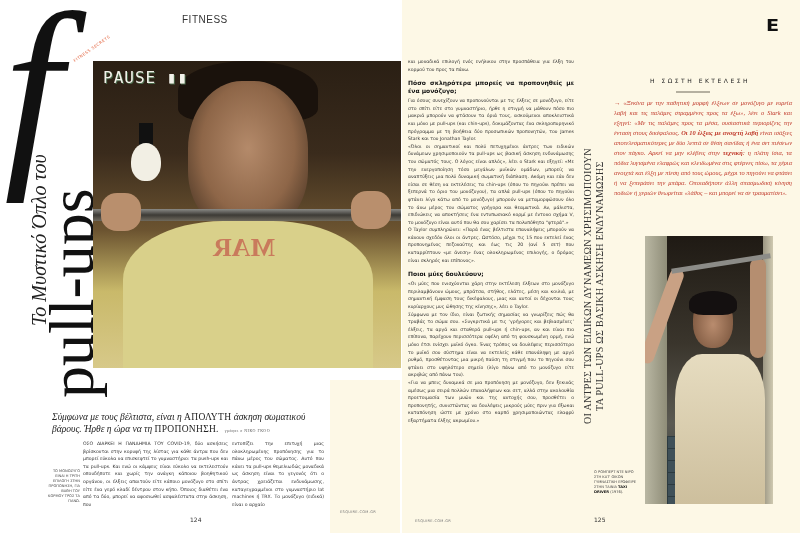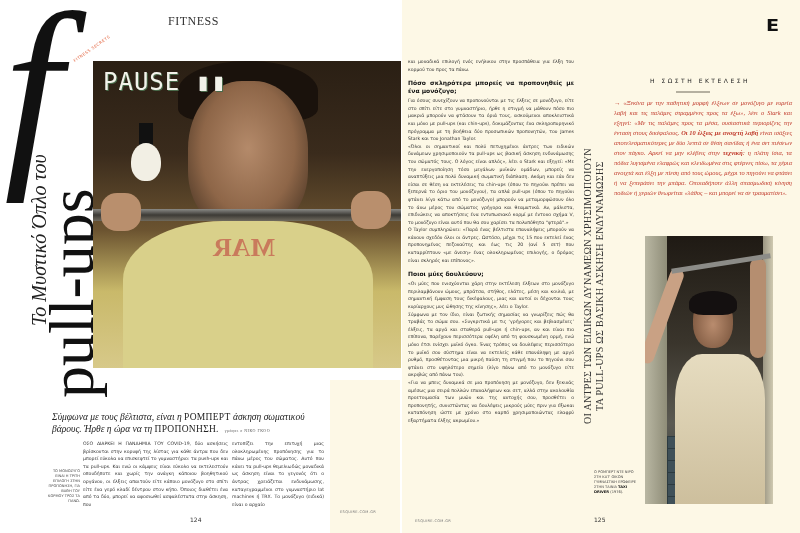--- a/index.html
+++ b/index.html
@@ -19,22 +19,22 @@
     background: #ffffff;
   }
   .page-left-bottom-extension {
     position: absolute; left: 0; top: 380px; width: 330px; height: 153px; background:#fff;
   }
   .cream-strip {
     position: absolute; left: 330px; top: 380px; width: 70px; height: 153px; background:#fdf8e6;
   }
 
   .section-label {
-    position: absolute; left: 168px; top: 14px; font-size: 12px; letter-spacing: 0.5px; color: #333;
-    font-family: Liberation Serif, serif;
+    position: absolute; left: 182px; top: 14px; font-size: 10px; letter-spacing: 0.5px; color: #333;
+    font-family: Liberation Sans, sans-serif;
   }
 
   
   .big-f {
     position: absolute; left: 4px; top: -18px; font-family: "Liberation Serif", serif; font-style: italic;
     font-size: 210px; line-height: 1; color: #111;
   }
   .secrets-badge {
     position: absolute; left: 70px; top: 46px; font-size: 4px; color:#e2603a; transform: rotate(-35deg);
     letter-spacing: 0.5px; font-family: "DejaVu Sans", sans-serif;
@@ -77,21 +77,21 @@
     font-size: 26px; color: #c97a5c; transform: scaleX(-1);
   }
   .photo-main .bulb {
     position: absolute; left: 38px; top: 82px; width: 30px; height: 38px; border-radius: 50% 50% 45% 45%;
     background: #f2efe4;
   }
   .photo-main .bulb-socket {
     position: absolute; left: 46px; top: 62px; width: 14px; height: 22px; background: #111;
   }
   .pause-overlay {
-    position: absolute; left: 10px; top: 7px; font-family: "DejaVu Sans Mono", monospace; font-size: 24px;
+    position: absolute; left: 10px; top: 7px; font-family: "DejaVu Sans Mono", monospace; font-size: 16px;
     color: #f2f2ea; letter-spacing: 1px; text-shadow: 1px 1px 0 #4a6a4a;
   }
   .hand { position:absolute; width: 40px; height: 38px; border-radius: 40%; background:#b98f6d; }
 
   
   .lead {
     position: absolute; left: 52px; top: 411px; width: 280px; font-family: "Liberation Serif", serif;
     font-style: italic; font-size: 9.5px; line-height: 12px; color:#222;
   }
   .lead b { font-style: normal; font-weight: normal; letter-spacing: 0.3px; }
@@ -185,21 +185,21 @@
     <div class="face"></div>
     <div class="shirt"></div>
     <div class="shirt-logo">MAR</div>
     <div class="bar"></div>
     <div class="hand" style="left:8px; top:132px;"></div>
     <div class="hand" style="left:258px; top:130px;"></div>
     <div class="pause-overlay">PAUSE ▮▮</div>
   </div>
 
   <div class="lead">
-    <span>Σύμφωνα με τους βέλτιστα, είναι η </span><b>ΡΟΜΠΕΡΤ</b><span> άσκηση σωματικού βάρους. Ήρθε η ώρα να τη </span><b>ΠΡΟΠΟΝΗΣΗ.</b><span class="byline">γράφει ο ΝΙΚΟ ΓΚΟΟ</span>
+    <span>Σύμφωνα με τους βέλτιστα, είναι η </span><b>ΑΠΟΛΥΤΗ</b><span> άσκηση σωματικού βάρους. Ήρθε η ώρα να τη </span><b>ΠΡΟΠΟΝΗΣΗ.</b><span class="byline">γράφει ο ΝΙΚΟ ΓΚΟΟ</span>
   </div>
 
   <div class="caption-left">ΤΟ ΜΟΝΟΖΥΓΟ ΕΙΝΑΙ Η ΤΡΙΤΗ ΕΠΙΛΟΓΗ ΣΤΗΝ ΠΡΟΠΟΝΗΣΗ, ΓΙΑ ΒΑΘΗ ΤΟΥ ΚΟΡΜΟΥ ΤΡΟΣ ΤΑ ΠΑΝΩ.</div>
   <div class="body-col col-l1">ΟΣΟ ΔΙΑΡΚΕΙ Η ΠΑΝΔΗΜΙΑ ΤΟΥ COVID-19, δύο ασκήσεις βρίσκονται στην κορυφή της λίστας για κάθε άντρα που δεν μπορεί εύκολα να επισκεφτεί το γυμναστήριο: τα push-ups και τα pull-ups. Και ενώ οι κάμψεις είναι εύκολο να εκτελεστούν οπουδήποτε και χωρίς την ανάγκη κάποιου βοηθητικού οργάνου, οι έλξεις απαιτούν είτε κάποιο μονόζυγο στο σπίτι είτε ένα γερό κλαδί δέντρου στον κήπο. Όποιος διαθέτει ένα από τα δύο, μπορεί να αφοσιωθεί ασφαλέστατα στην άσκηση, που</div>
   <div class="body-col col-l2">εντοπίζει την επιτυχή μιας ολοκληρωμένης προπόνησης για το πάνω μέρος του σώματος. Αυτό που κάνει τα pull-ups θεμελιωδώς μοναδικά ως άσκηση είναι το γεγονός ότι ο άντρας χρειάζεται ενδυνάμωσης, καταγεγραμμένοι στο γυμναστήριο lat machines ή TRX. Το μονόζυγο (ειδικά) είναι ο αρχαίο</div>
   <div class="folio folio-124">124</div>
   <div class="url url-l">ESQUIRE.COM.GR</div>
 
   <div class="logo-e">E</div>
 

